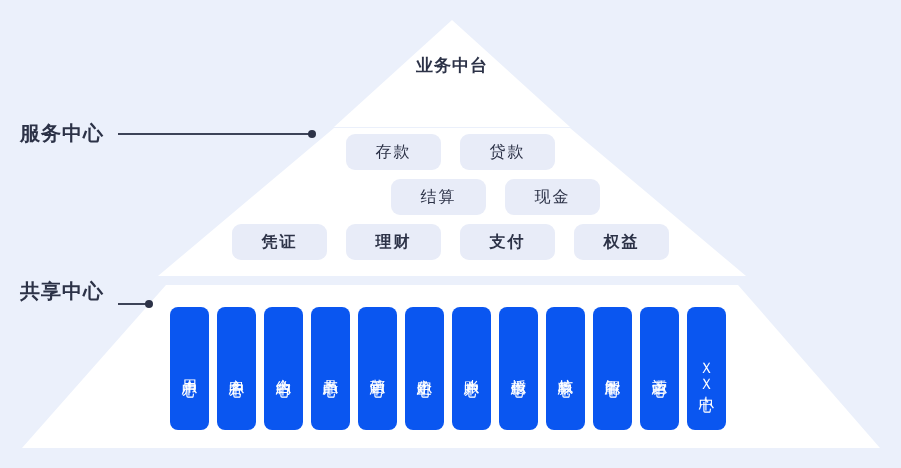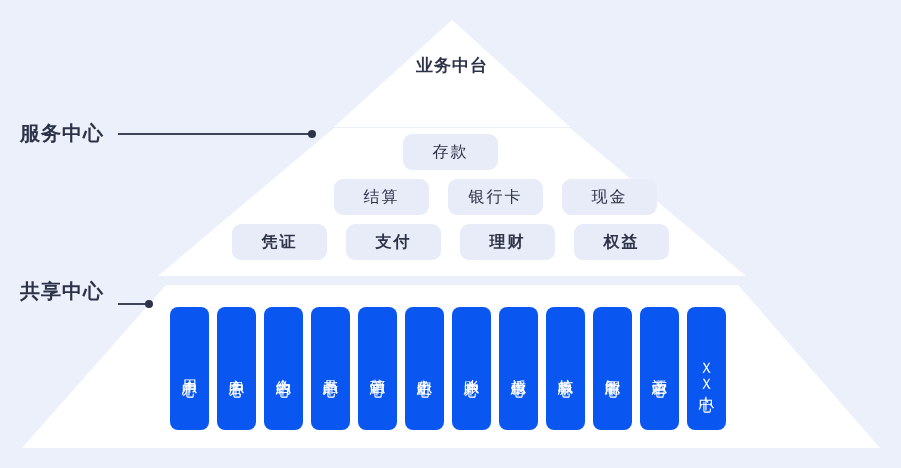--- a/index.html
+++ b/index.html
@@ -168,32 +168,32 @@
     <span class="leader"></span>
   </div>
 
   <div class="side-label" id="label-shared">
     <span class="txt">共享中心</span>
     <span class="leader"></span>
   </div>
 
   <div class="pill-row" id="pill-row-0">
     <div class="pill">存款</div>
+    <div class="pill">贷款</div>
   </div>
 
   <div class="pill-row" id="pill-row-1">
     <div class="pill">结算</div>
-    <div class="pill">银行卡</div>
     <div class="pill">现金</div>
   </div>
 
   <div class="pill-row" id="pill-row-2">
     <div class="pill">凭证</div>
+    <div class="pill">理财</div>
     <div class="pill">支付</div>
-    <div class="pill">理财</div>
     <div class="pill">权益</div>
   </div>
 
   <div id="card-row">
     <div class="card">用户中心</div>
     <div class="card">客户中心</div>
     <div class="card">合约中心</div>
     <div class="card">产品中心</div>
     <div class="card">营销中心</div>
     <div class="card">定价中心</div>

